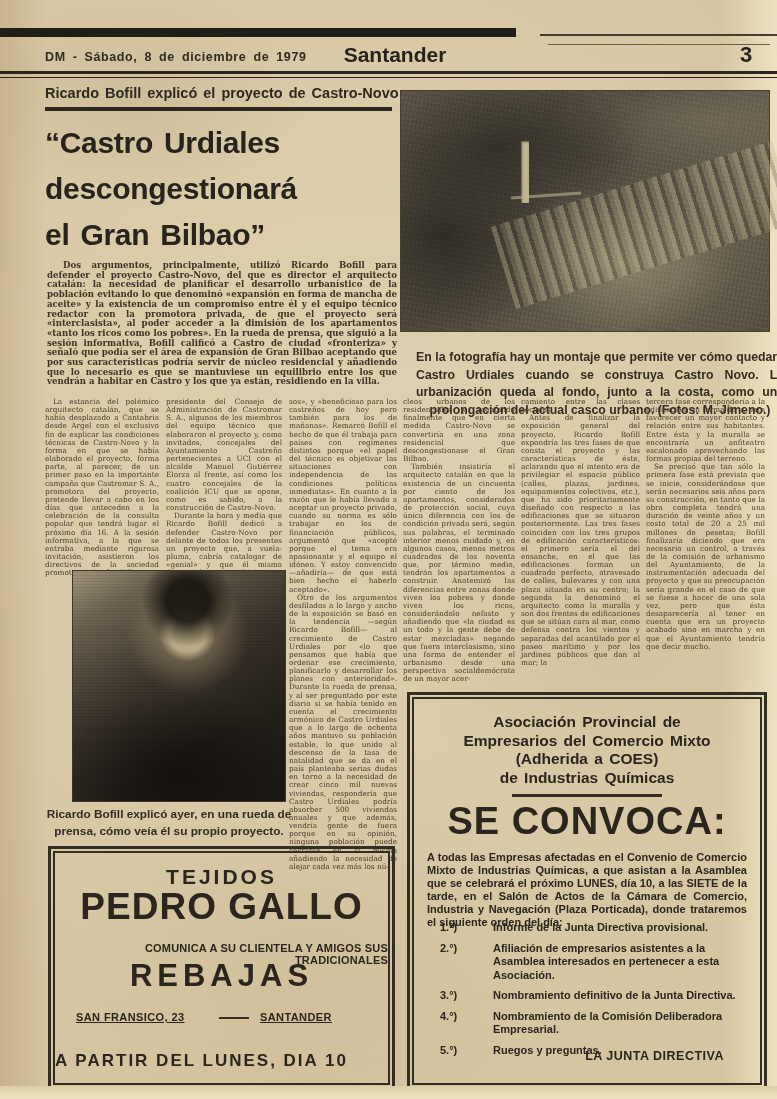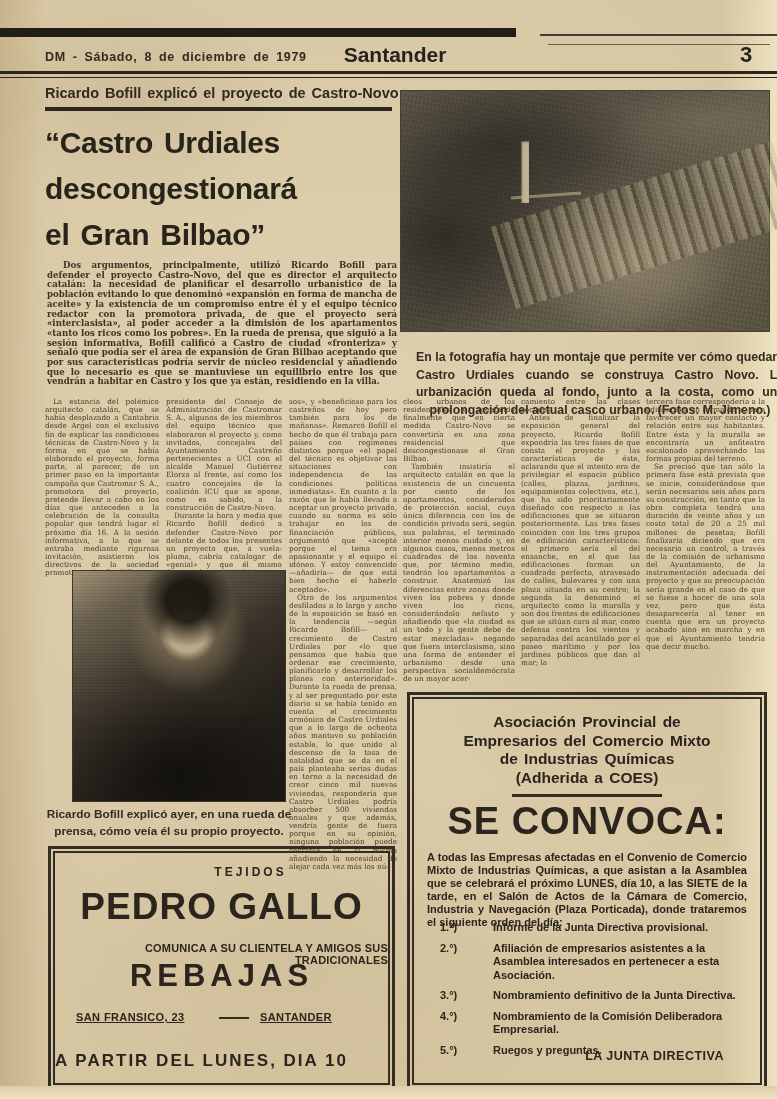--- a/index.html
+++ b/index.html
@@ -72,21 +72,21 @@
       repeating-linear-gradient(0deg, rgba(0,0,0,.08) 0 1px, transparent 1px 3px),
       linear-gradient(150deg,#a3957a 0%,#6d6350 16%,#3a332a 45%,#24201a 72%,#1c1915 100%);
   }
   .portrait-caption{left:44px;top:806px;width:250px;margin:0;font-size:11.8px;line-height:16.5px;font-weight:bold;text-align:center;color:#342c21;}
   
   .adframe{border:3px solid #332d24;}
   .adframe .inner{position:absolute;inset:2px;border:2px solid #332d24;}
   
   #ad-tejidos{left:48px;top:846px;width:341px;height:238px;}
   #ad-tejidos .inner{color:#2b251d;}
-  .tj-tejidos{left:0;top:12px;width:100%;text-align:center;font-size:12px;font-weight:bold;letter-spacing:3px;margin-left:29px;}
+  .tj-tejidos{left:0;top:12px;width:100%;text-align:center;font-size:21px;font-weight:bold;letter-spacing:3px;}
   .tj-name{left:0;top:33px;width:100%;text-align:center;font-size:37px;font-weight:bold;letter-spacing:1px;}
   .tj-comunica{left:0;top:89px;width:100%;text-align:right;font-size:11px;font-weight:bold;letter-spacing:.2px;}
   .tj-rebajas{left:0;top:105px;width:100%;text-align:center;font-size:31px;font-weight:bold;letter-spacing:5px;}
   .tj-addrs{left:0;top:156px;width:100%;text-decoration:underline;}
   .addr-row{display:grid;grid-template-columns:150px 44px 125px;justify-content:center;align-items:center;font-size:11px;font-weight:bold;letter-spacing:.4px;line-height:17px;}
   .addr-street{text-align:left;padding-left:14px;}
   .addr-dash{height:2px;background:#332d24;width:30px;margin:0 auto;}
   .addr-city{text-align:left;padding-left:4px;}
   .tj-footer{left:0;top:198px;width:100%;text-align:left;font-size:17px;font-weight:bold;letter-spacing:2px;}
   
@@ -178,22 +178,22 @@
       </div>
       <div class="abs tj-footer">A PARTIR DEL LUNES, DIA 10</div>
     </div>
   </div>
 
   <div id="ad-convoca" class="abs adframe">
     <div class="inner">
       <div class="abs cv-org">
         <div>Asociación Provincial de</div>
         <div>Empresarios del Comercio Mixto</div>
+        <div>(Adherida a COES)</div>
         <div>de Industrias Químicas</div>
-        <div>(Adherida a COES)</div>
       </div>
       <div class="abs cv-rule"></div>
       <div class="abs cv-title">SE CONVOCA:</div>
       <p class="abs cv-body">A todas las Empresas afectadas en el Convenio de Comercio Mixto de Industrias Químicas, a que asistan a la Asamblea que se celebrará el próximo LUNES, día 10, a las SIETE de la tarde, en el Salón de Actos de la Cámara de Comercio, Industria y Navegación (Plaza Porticada), donde trataremos el siguiente orden del día:</p>
       <div class="abs cv-list">
         <div class="cv-item">
           <span class="num">1.°)</span>
           <span class="txt">Informe de la Junta Directiva provisional.</span>
         </div>
         <div class="cv-item">

